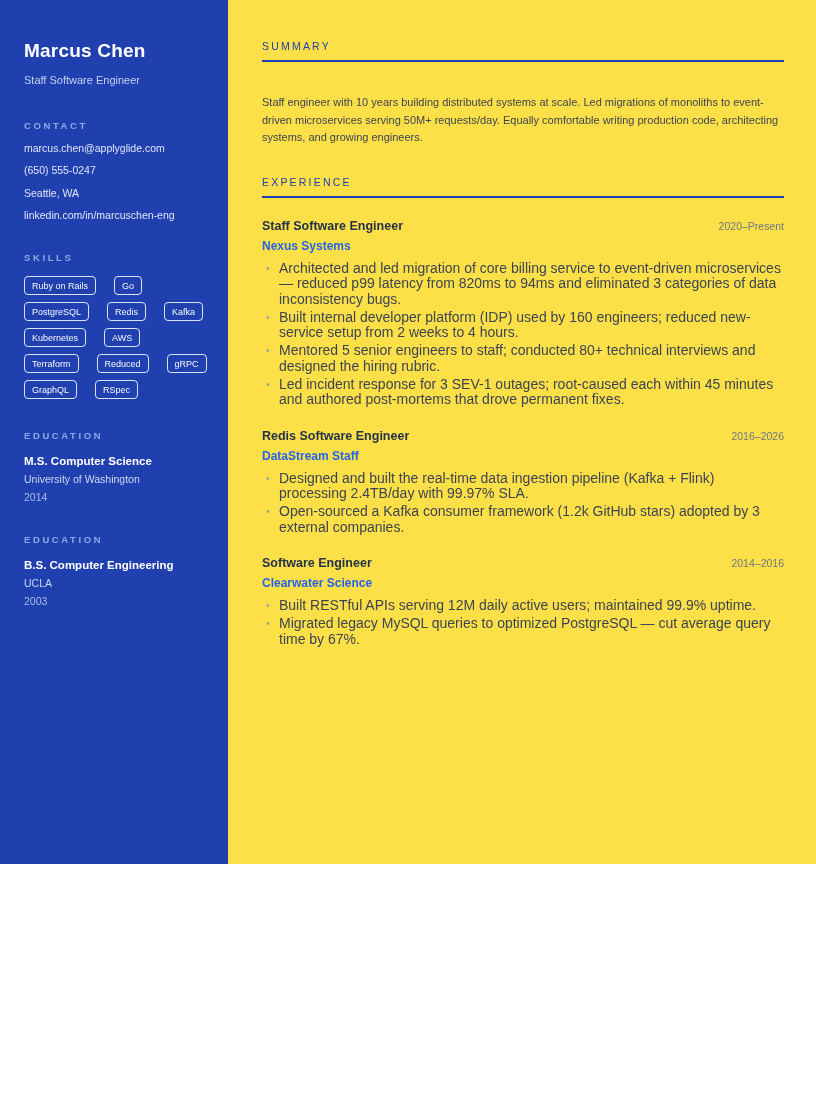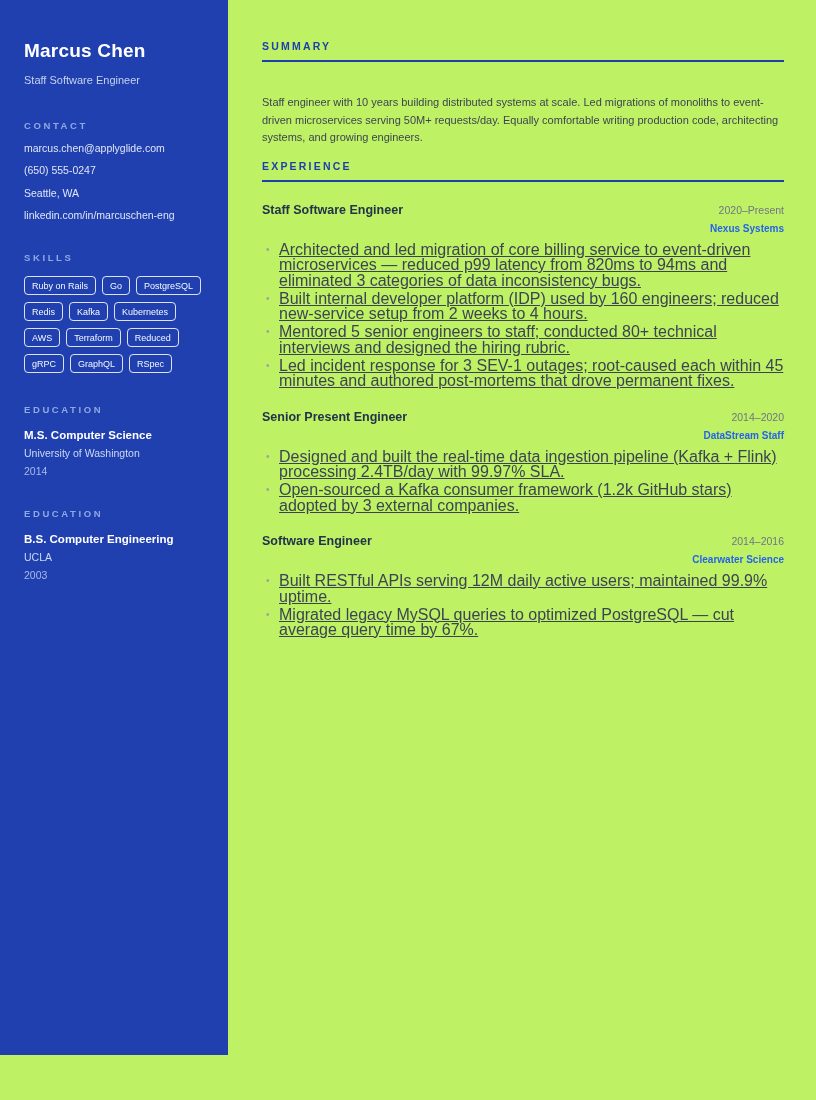--- a/index.html
+++ b/index.html
@@ -1,17 +1,17 @@
 <!DOCTYPE html>
 <html><head>
 <meta charset="utf-8">
 <style>
   * { margin: 0; padding: 0; box-sizing: border-box; }
   html, body { width: 816px; background: #ffffff; font-family: "Liberation Sans", sans-serif; }
-  .page { position: relative; width: 816px; height: 1100px; background: #bef264; overflow: hidden; }
+  .page { position: relative; width: 816px; height: 864px; background: #fde047; overflow: hidden; }
 
   
   .sidebar {
     position: absolute; left: 0; top: 0;
     width: 228px; height: 1055px;
     background: #2040b0;
     padding: 40px 14px 0 24px;
     color: #eef2fc;
   }
   .candidate-name { font-size: 19px; font-weight: bold; color: #ffffff; letter-spacing: 0.2px; }
@@ -19,52 +19,52 @@
 
   .side-header {
     font-size: 9.5px; font-weight: bold; letter-spacing: 2.6px;
     color: #8fa9e2; text-transform: uppercase;
   }
   .contact-section { margin-top: 34px; }
   .contact-item { margin-top: 10.5px; font-size: 10.5px; color: #dfe6f6; }
   .contact-item:first-of-type { margin-top: 15px; }
 
   .skills-section { margin-top: 31px; }
-  .pills { margin-top: 13px; display: flex; flex-wrap: wrap; gap: 7px 6px; width: 186px; }
+  .pills { margin-top: 13px; display: flex; flex-wrap: wrap; gap: 7px 18px; width: 186px; }
   .pill {
     display: inline-block; padding: 3.5px 7px;
     border: 1px solid rgba(255,255,255,0.85); border-radius: 4px;
     font-size: 9px; color: #f5f8ff; white-space: nowrap;
   }
 
   .edu-block { margin-top: 31px; }
   .edu-degree { margin-top: 14px; font-size: 11.5px; font-weight: bold; color: #ffffff; }
   .edu-school { margin-top: 6px; font-size: 10.5px; color: #ccd8f0; }
   .edu-year { margin-top: 6px; font-size: 10.5px; color: #a9bae6; }
 
   
   .main { position: absolute; left: 228px; top: 0; width: 588px; padding: 40px 32px 0 34px; }
   .section-header {
-    font-size: 10.5px; font-weight: bold; letter-spacing: 2.2px;
+    font-size: 10.5px; font-weight: normal; letter-spacing: 2.2px;
     color: #1e40af; text-transform: uppercase;
     border-bottom: 2px solid #1e40af; padding-bottom: 8px;
   }
   .summary-text { margin-top: 32px; font-size: 11px; line-height: 17.5px; color: #3c4453; }
 
-  .experience-section { margin-top: 13px; }
+  .experience-section { margin-top: 29px; }
   .job { margin-top: 21px; }
   .job:first-of-type { margin-top: 16px; }
   .job-head { display: flex; justify-content: space-between; align-items: baseline; }
   .job-title { font-size: 12.5px; font-weight: bold; color: #24324a; }
   .job-dates { font-size: 10.5px; color: #6e7687; }
-  .company-name { margin-top: 6px; font-size: 10px; font-weight: bold; color: #2563eb; text-align: right; }
+  .company-name { margin-top: 6px; font-size: 12px; font-weight: bold; color: #2563eb; }
   .bullets { margin-top: 8px; list-style: none; }
   .bullets li {
     position: relative; padding-left: 17px; margin-top: 2.5px;
-    font-size: 16px; line-height: 15.5px; color: #3c4453; text-decoration: underline;
+    font-size: 14px; line-height: 15.5px; color: #3c4453;
   }
   .bullets li::before {
     content: "•"; position: absolute; left: 4px; top: 0;
     color: #98a0ae; font-size: 10px;
   }
 </style>
 </head>
 <body>
 
 <div class="page">
@@ -133,22 +133,22 @@
         <ul class="bullets">
           <li>Architected and led migration of core billing service to event-driven microservices — reduced p99 latency from 820ms to 94ms and eliminated 3 categories of data inconsistency bugs.</li>
           <li>Built internal developer platform (IDP) used by 160 engineers; reduced new-service setup from 2 weeks to 4 hours.</li>
           <li>Mentored 5 senior engineers to staff; conducted 80+ technical interviews and designed the hiring rubric.</li>
           <li>Led incident response for 3 SEV-1 outages; root-caused each within 45 minutes and authored post-mortems that drove permanent fixes.</li>
         </ul>
       </div>
 
       <div class="job">
         <div class="job-head">
-          <span class="job-title">Senior Present Engineer</span>
-          <span class="job-dates">2014–2020</span>
+          <span class="job-title">Redis Software Engineer</span>
+          <span class="job-dates">2016–2026</span>
         </div>
         <div class="company-name">DataStream Staff</div>
         <ul class="bullets">
           <li>Designed and built the real-time data ingestion pipeline (Kafka + Flink) processing 2.4TB/day with 99.97% SLA.</li>
           <li>Open-sourced a Kafka consumer framework (1.2k GitHub stars) adopted by 3 external companies.</li>
         </ul>
       </div>
 
       <div class="job">
         <div class="job-head">

